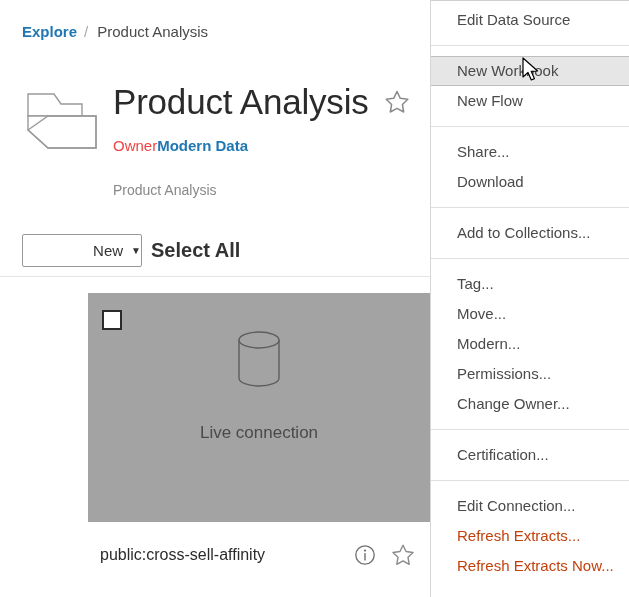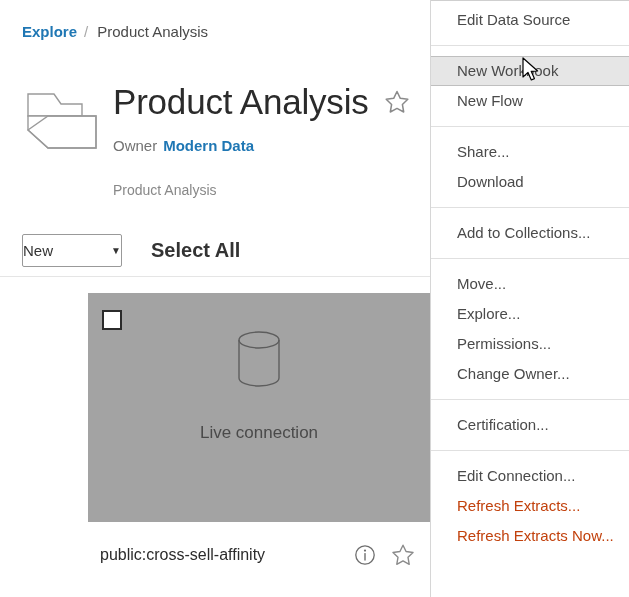--- a/index.html
+++ b/index.html
@@ -82,52 +82,51 @@
     display: block;
     cursor: pointer;
   }
   #owner-row {
     position: absolute;
     left: 113px; top: 58px;
     font-size: 15px;
     line-height: 20px;
     white-space: nowrap;
   }
-  #owner-label { color: #737373; }
+  #owner-label { color: #ef4444; }
   #owner-name {
     color: #1f77b4;
     font-weight: bold;
-    margin-left: 6px;
     cursor: pointer;
   }
   #description-row {
     position: absolute;
     left: 113px; top: 103px;
     font-size: 14px;
     color: #888888;
     line-height: 19px;
     white-space: nowrap;
   }
 
   
   #toolbar {
     position: absolute;
     left: 0; top: 234px;
     width: 430px; height: 43px;
   }
   #new-button {
     position: absolute;
     left: 22px; top: 0px;
-    width: 100px; height: 33px;
+    width: 120px; height: 33px;
     border: 1px solid #999999;
     background: #ffffff;
     border-radius: 2px;
     display: flex;
     align-items: center;
-    justify-content: space-between;
+    justify-content: flex-end;
     cursor: pointer;
     font-size: 15px;
     color: #333333;
   }
   #new-button .caret {
     margin-left: 8px;
     font-size: 10px;
     line-height: 10px;
     color: #333333;
   }
@@ -348,22 +347,23 @@
       <div class="menu-item">Edit Data Source</div>
       <div class="menu-sep"></div>
       <div class="menu-item highlighted">New Workbook</div>
       <div class="menu-item">New Flow</div>
       <div class="menu-sep"></div>
       <div class="menu-item">Share...</div>
       <div class="menu-item">Download</div>
       <div class="menu-sep"></div>
       <div class="menu-item">Add to Collections...</div>
       <div class="menu-sep"></div>
+      <div class="menu-item">Tag...</div>
       <div class="menu-item">Move...</div>
-      <div class="menu-item">Explore...</div>
+      <div class="menu-item">Modern...</div>
       <div class="menu-item">Permissions...</div>
       <div class="menu-item">Change Owner...</div>
       <div class="menu-sep"></div>
       <div class="menu-item">Certification...</div>
       <div class="menu-sep"></div>
       <div class="menu-item">Edit Connection...</div>
       <div class="menu-item disabled">Refresh Extracts...</div>
       <div class="menu-item disabled">Refresh Extracts Now...</div>
     </div>
 </div>

